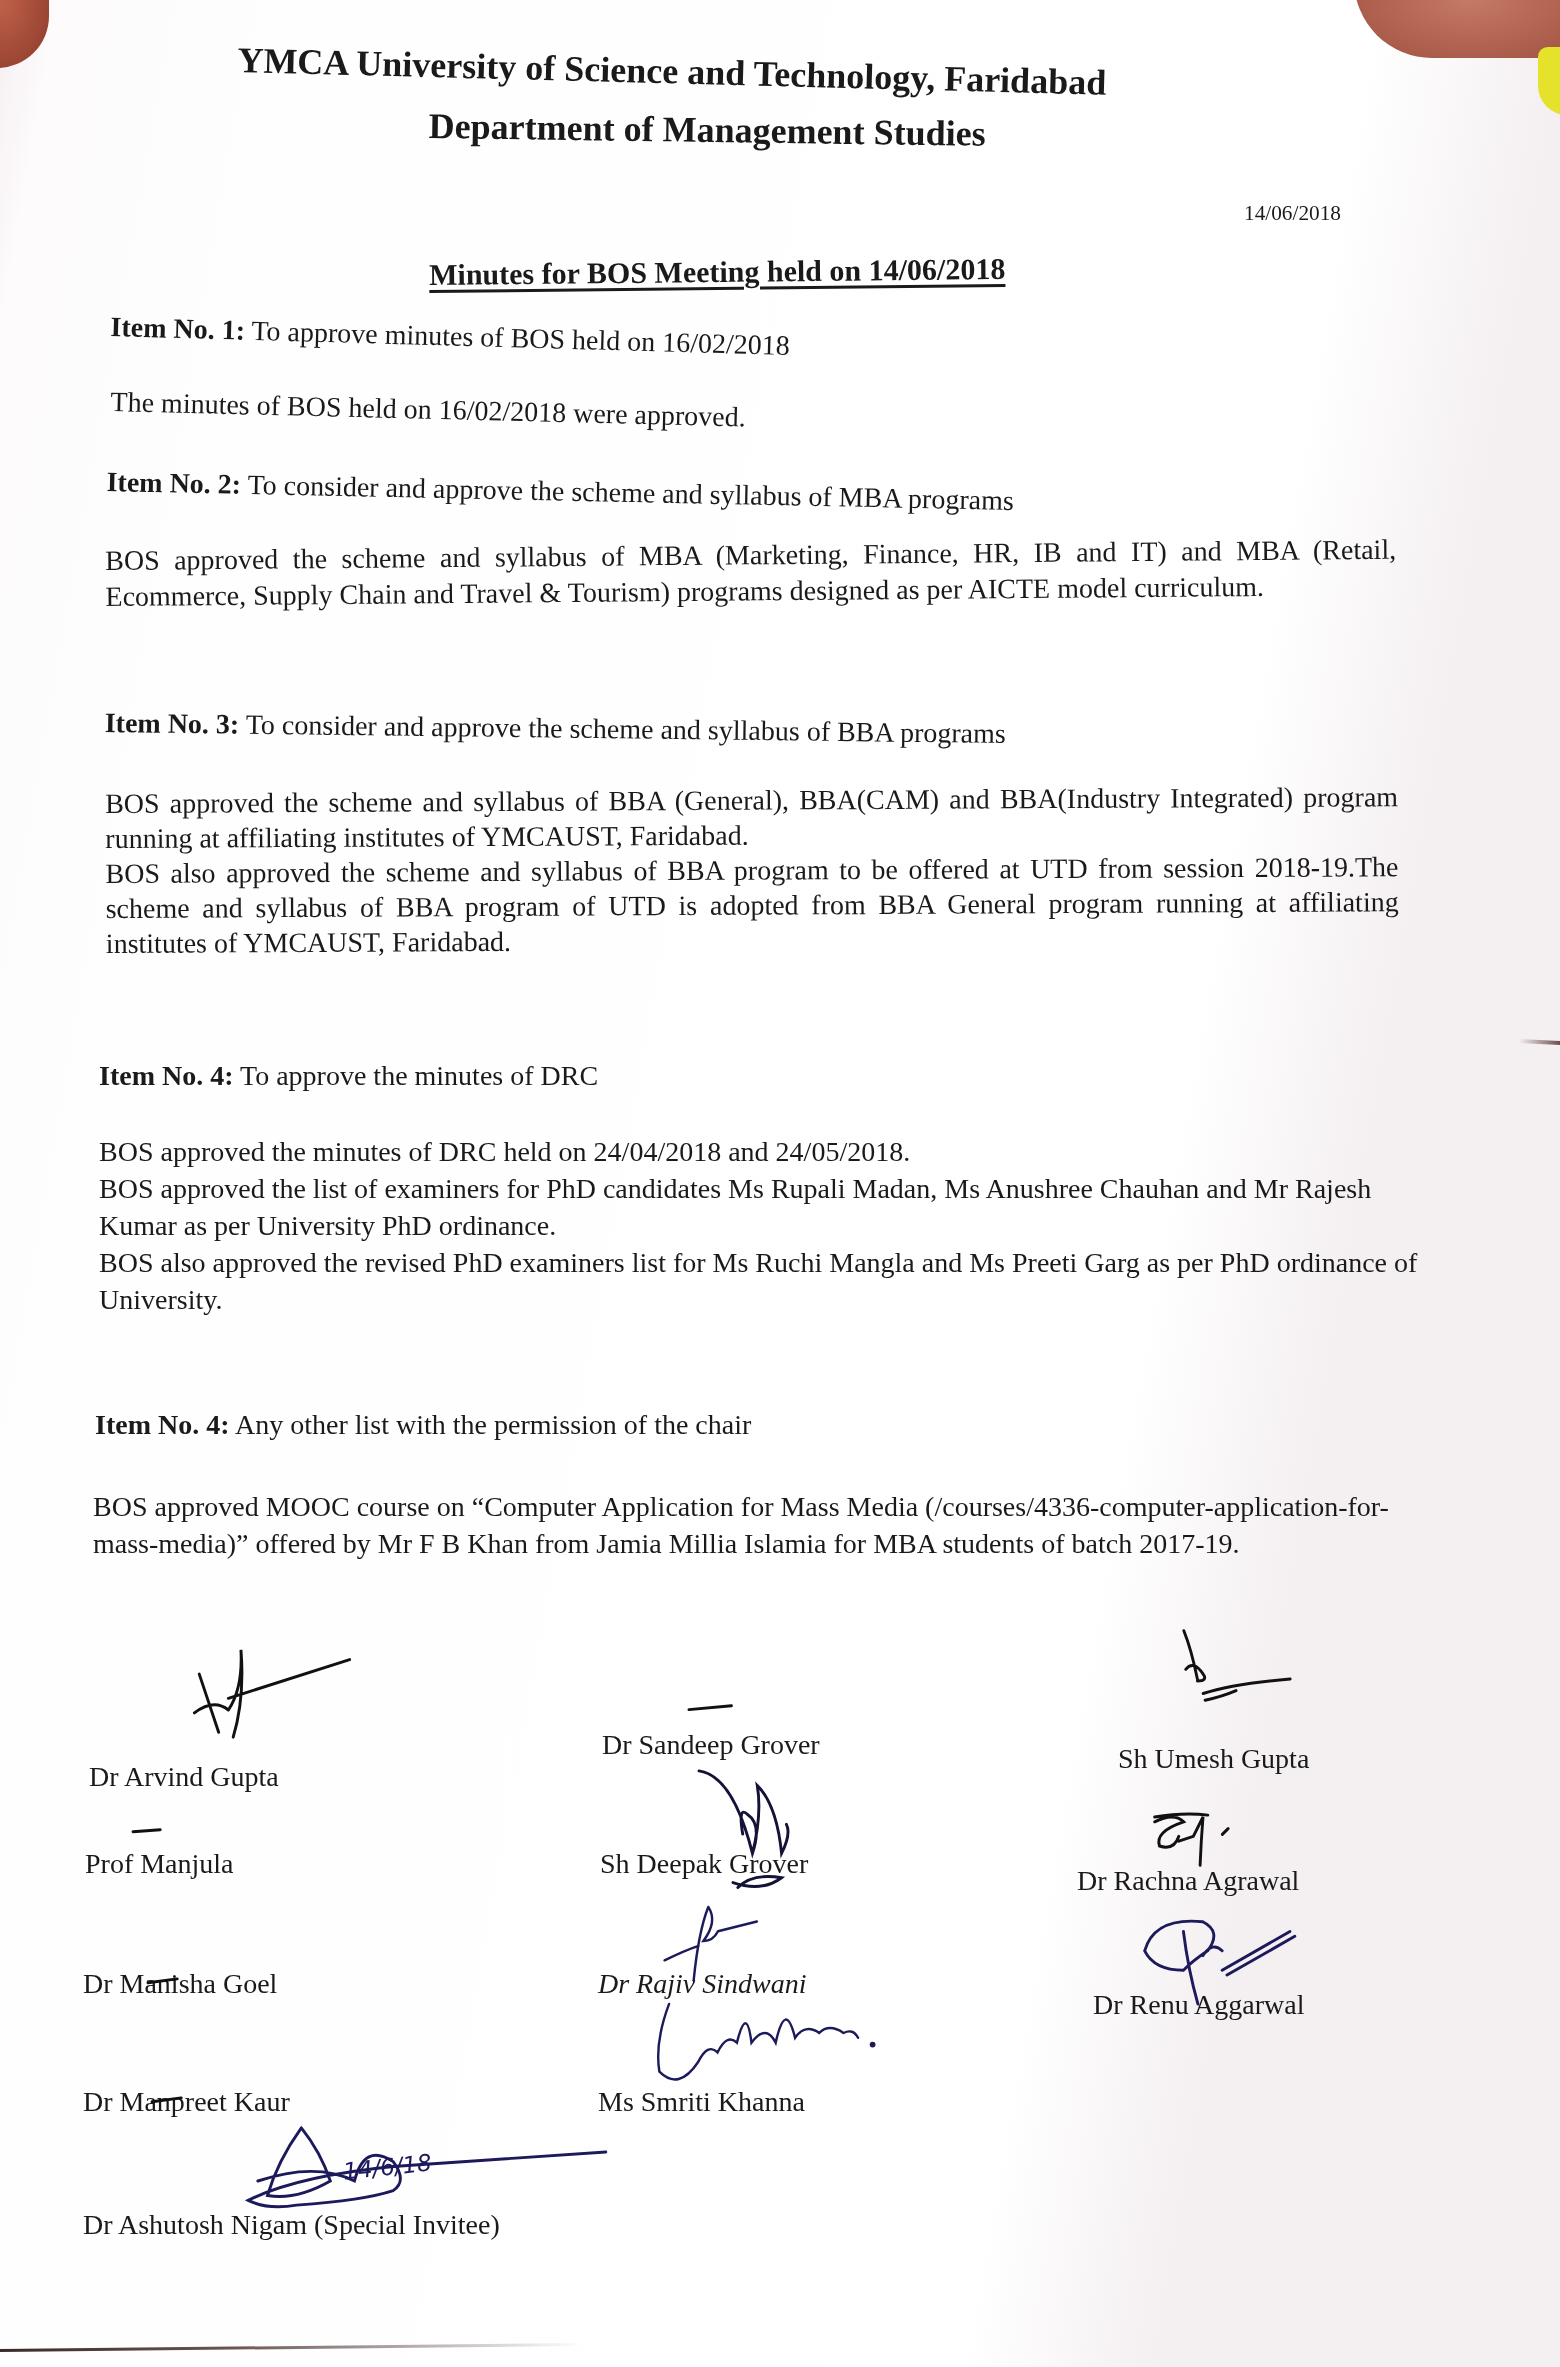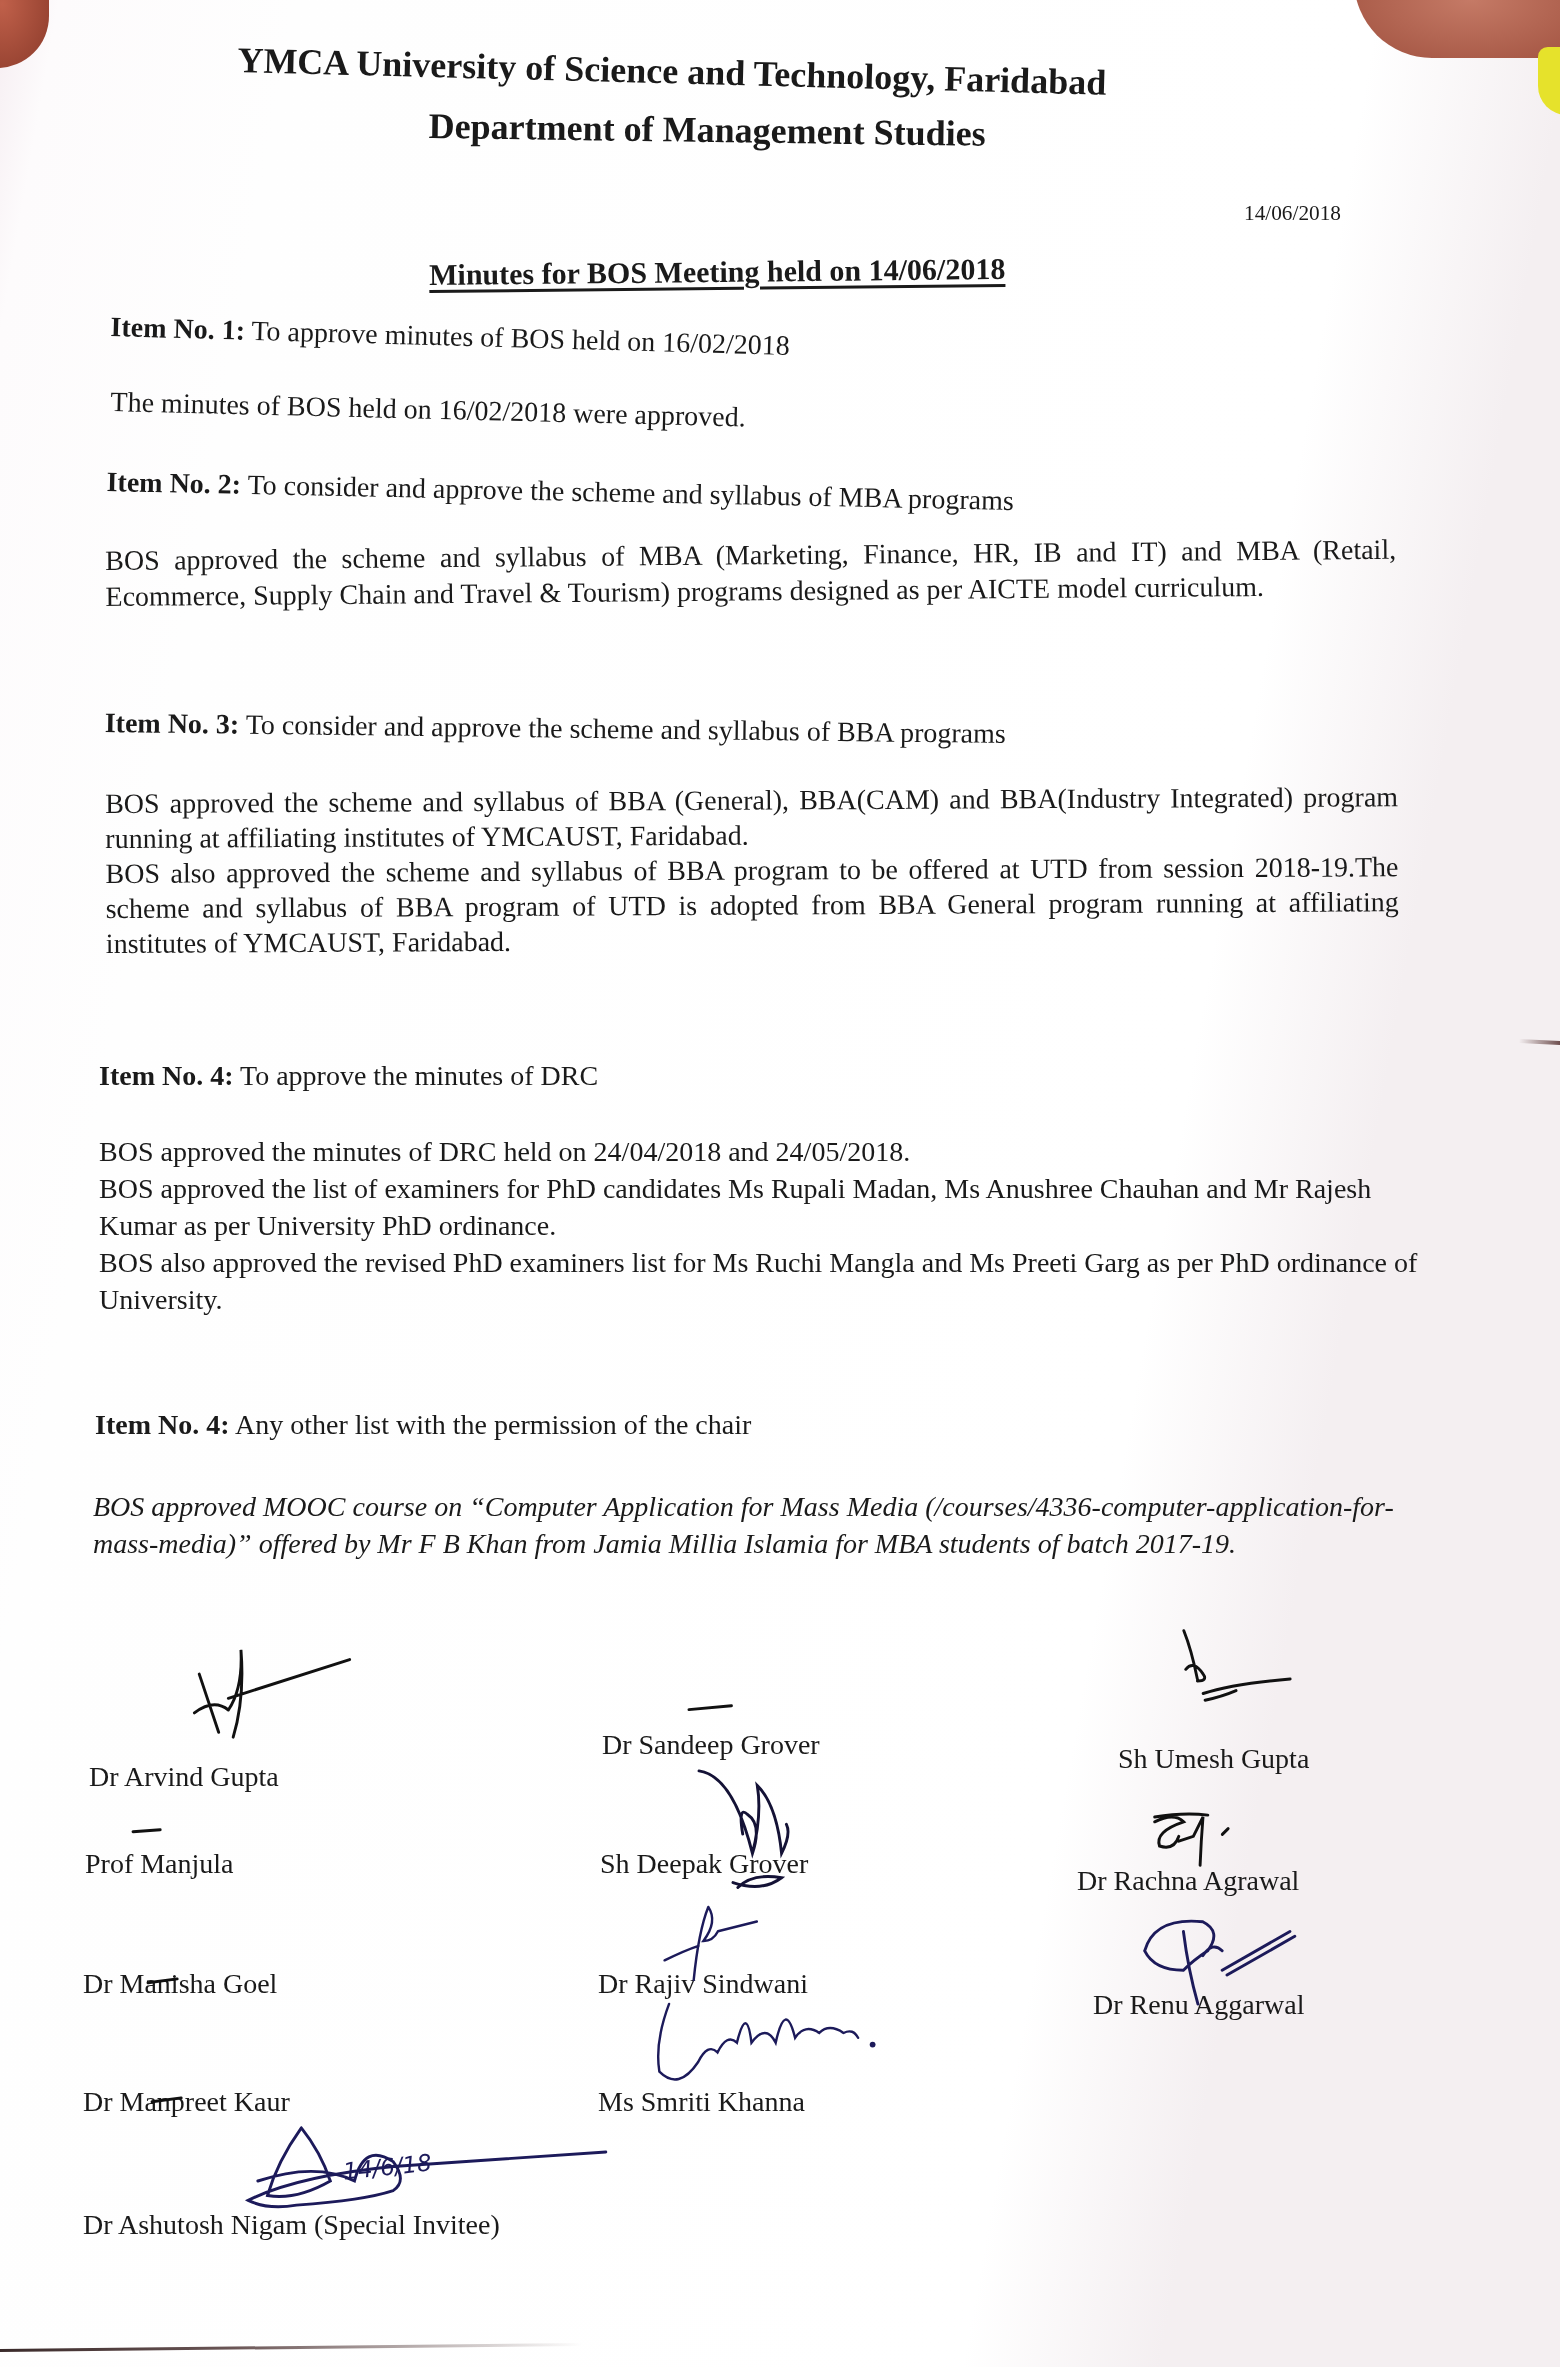--- a/index.html
+++ b/index.html
@@ -58,21 +58,21 @@
 
   #item1 { left: 111px; top: 309px; transform: rotate(1.6deg); }
   #item1res { left: 111px; top: 384px; transform: rotate(1.4deg); }
   #item2 { left: 107px; top: 464px; transform: rotate(1.2deg); }
   #item2res { left: 105px; top: 543px; width: 1291px; white-space: normal; transform: rotate(-0.5deg); text-align: justify; }
   #item3 { left: 105px; top: 705px; transform: rotate(0.7deg); }
   #item3res { left: 105px; top: 786px; width: 1293px; white-space: normal; transform: rotate(-0.3deg); text-align: justify; line-height: 35px; }
   #item4 { left: 99px; top: 1058px; }
   #item4res { left: 99px; top: 1133px; width: 1320px; white-space: normal; line-height: 37px; }
   #item5 { left: 95px; top: 1407px; }
-  #item5res { left: 93px; top: 1488px; width: 1320px; white-space: normal; line-height: 37px; font-style: italic; }
+  #item5res { left: 93px; top: 1488px; width: 1320px; white-space: normal; line-height: 37px; }
 
   .sig-name { position: absolute; font-size: 28px; white-space: nowrap; }
   svg.sig { position: absolute; overflow: visible; }
 </style>
 </head>
 <body>
 
 <div class="paper"></div>
 <div class="finger-left"></div>
 <div class="finger-right"></div>
@@ -125,21 +125,21 @@
 
 <div class="sig-name" style="left:89px; top:1729px;margin-top:32px;">Dr Arvind Gupta</div>
 <div class="sig-name" style="left:602px; top:1729px;">Dr Sandeep Grover</div>
 <div class="sig-name" style="left:1118px; top:1743px;">Sh Umesh Gupta</div>
 
 <div class="sig-name" style="left:85px; top:1848px;">Prof Manjula</div>
 <div class="sig-name" style="left:600px; top:1848px;">Sh Deepak Grover</div>
 <div class="sig-name" style="left:1077px; top:1865px;">Dr Rachna Agrawal</div>
 
 <div class="sig-name" style="left:83px; top:1968px;">Dr Manisha Goel</div>
-<div class="sig-name" style="left:598px; top:1968px;">Dr Rajiv Sindwani</div>
+<div class="sig-name" style="left:598px; top:1968px;font-style:italic;">Dr Rajiv Sindwani</div>
 <div class="sig-name" style="left:1093px; top:1989px;">Dr Renu Aggarwal</div>
 
 <div class="sig-name" style="left:83px; top:2086px;">Dr Manpreet Kaur</div>
 <div class="sig-name" style="left:598px; top:2086px;">Ms Smriti Khanna</div>
 
 <div class="sig-name" style="left:83px; top:2209px;">Dr Ashutosh Nigam (Special Invitee)</div>
 
 <svg class="sig" style="left:175px; top:1640px;" width="194" height="107" viewBox="0 0 200 110">
   <path d="M25 35 L45 95 M20 75 Q40 60 55 72 M55 72 Q70 50 68 10 Q72 60 60 100 M55 60 L180 20" fill="none" stroke="#111" stroke-width="3" stroke-linecap="round"></path>
 </svg>

